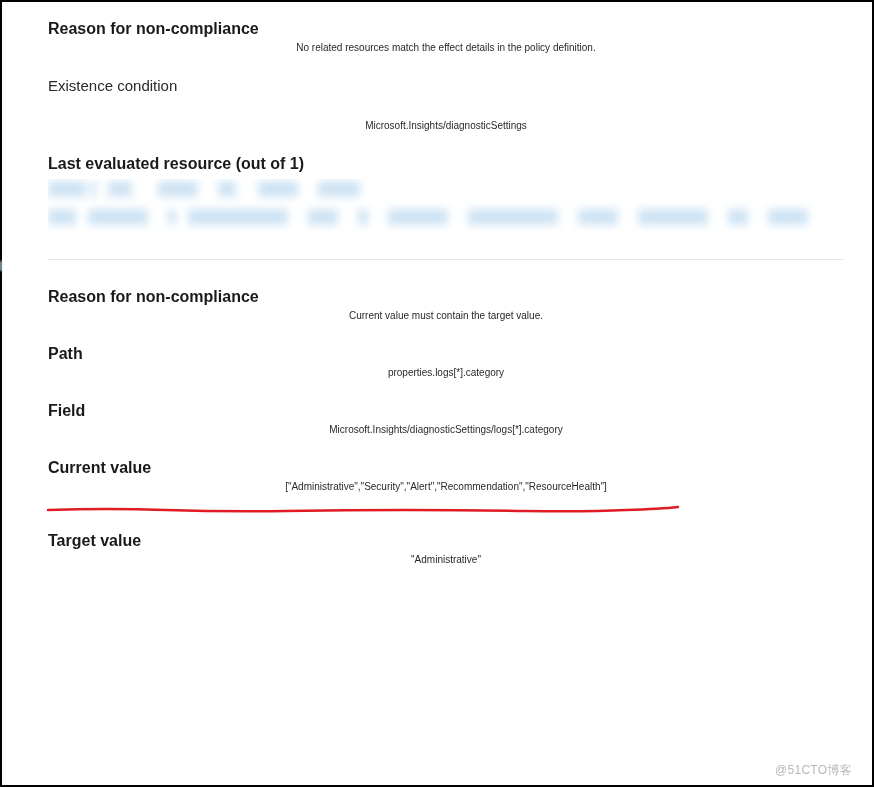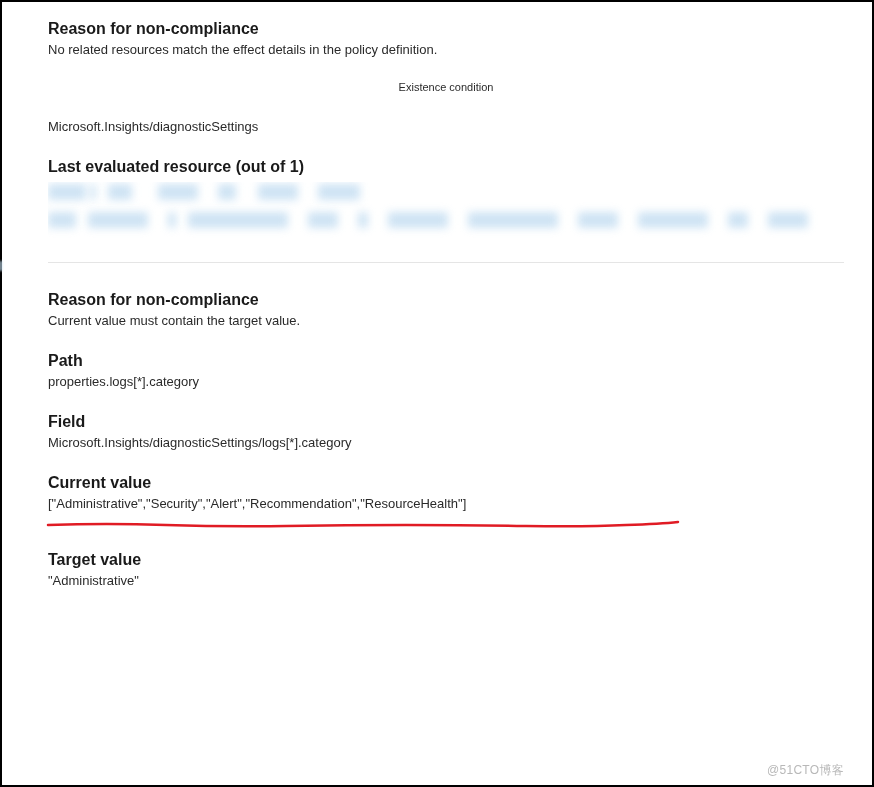--- a/index.html
+++ b/index.html
@@ -21,29 +21,29 @@
       padding: 18px 28px 10px 46px;
       overflow: hidden;
     }
     .section-heading {
       font-weight: 700;
       font-size: 16px;
       color: #1a1a1a;
       margin-bottom: 4px;
     }
     .section-body {
-      font-size: 13px;
+      font-size: 10px;
       color: #2a2a2a;
       margin-bottom: 24px;
+      text-align: center;
     }
     .condition-label {
-      font-size: 11px;
+      font-size: 15px;
       color: #2a2a2a;
       margin-bottom: 26px;
-      text-align: center;
     }
     .redacted-zone {
       position: relative;
       height: 56px;
       margin-top: 6px;
       margin-bottom: 24px;
       overflow: hidden;
     }
     .blur-block {
       position: absolute;
@@ -69,21 +69,21 @@
       position: absolute;
       left: -2px;
       top: 44px;
       width: 640px;
       height: 12px;
     }
     .red-underline svg { width: 100%; height: 100%; }
     .watermark {
       position: absolute;
       bottom: 8px;
-      right: 30px;
+      right: 22px;
       font-size: 12px;
       color: #b8b8b8;
       letter-spacing: 0.3px;
     }
     .left-stub {
       position: absolute;
       left: 0;
       top: 261px;
       width: 2px;
       height: 10px;

